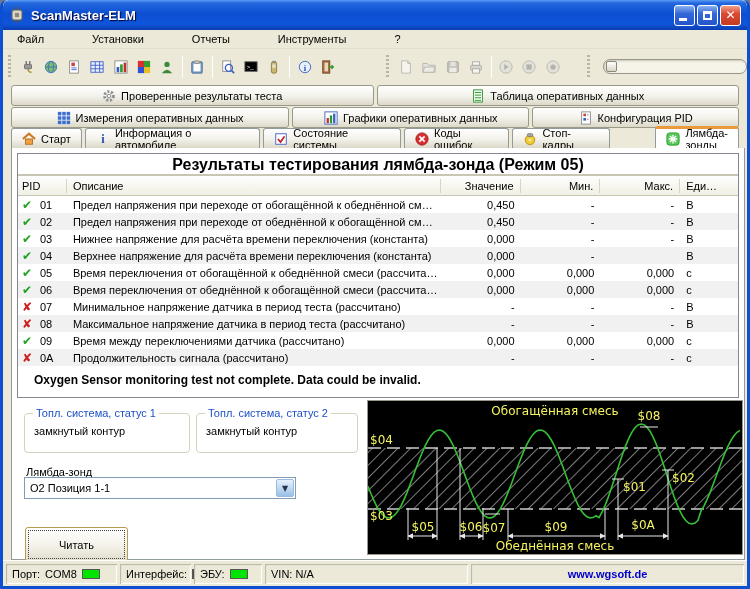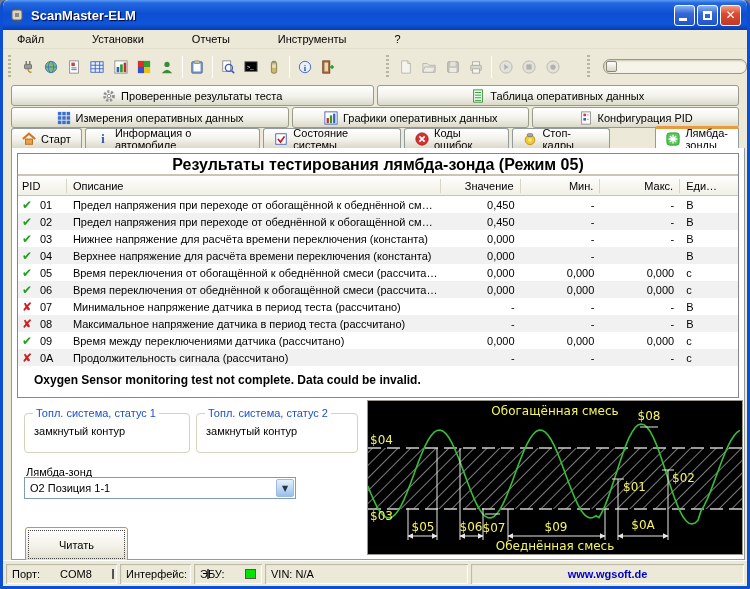--- a/index.html
+++ b/index.html
@@ -97,21 +97,21 @@
     background:linear-gradient(180deg,#fff,#f2f0e6 60%,#dfdccb); border:1px solid #b89a50;
     border-radius:3px; outline:1px dotted #444; outline-offset:-4px; font-size:11px;
     font-family:"Liberation Sans","DejaVu Sans",sans-serif; }
   
   .scope { position:absolute; left:355px; top:252px; width:376px; height:155px;
     border:1px solid #9a968a; background:#000; }
   .scope svg { display:block; }
   
   .statusbar { position:absolute; left:0; right:0; bottom:0; height:26px; background:#ECE9D8;
     display:flex; align-items:center; gap:3px; padding:0 3px; border-top:1px solid #fff; }
-  .sb-panel { height:20px; display:flex; align-items:center; gap:20px; padding:0 6px;
+  .sb-panel { height:20px; display:flex; align-items:center; gap:5px; padding:0 6px;
     box-shadow: inset 1px 1px 1px #b8b5a2, inset -1px -1px 1px #fff; }
   .led { width:18px; height:10px; background:#00e400; border:1px solid #555; }
   .sb-link { color:#0000cc; font-weight:bold; }
   .p1{width:111px;} .p2{width:71px;} .p3{width:68px;} .p4{width:203px;}
   .p5{flex:1; justify-content:center;}
 </style>
 </head>
 <body>
 
 <div class="window">

